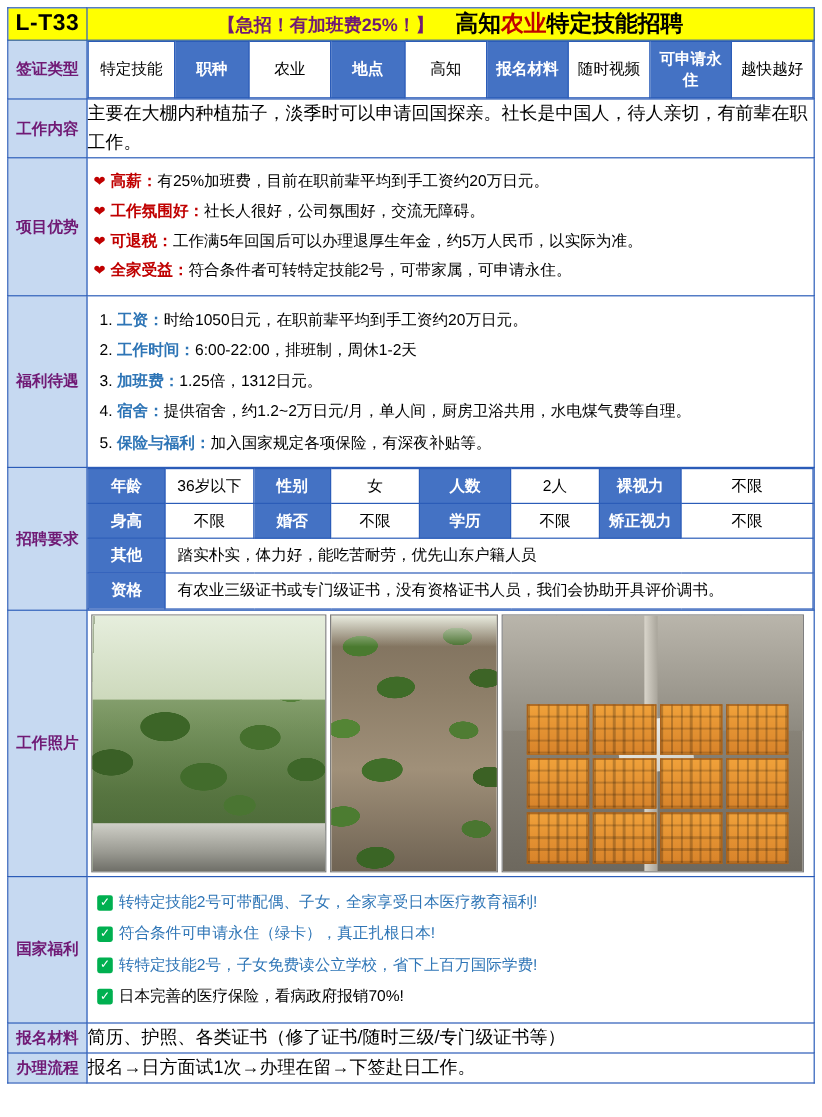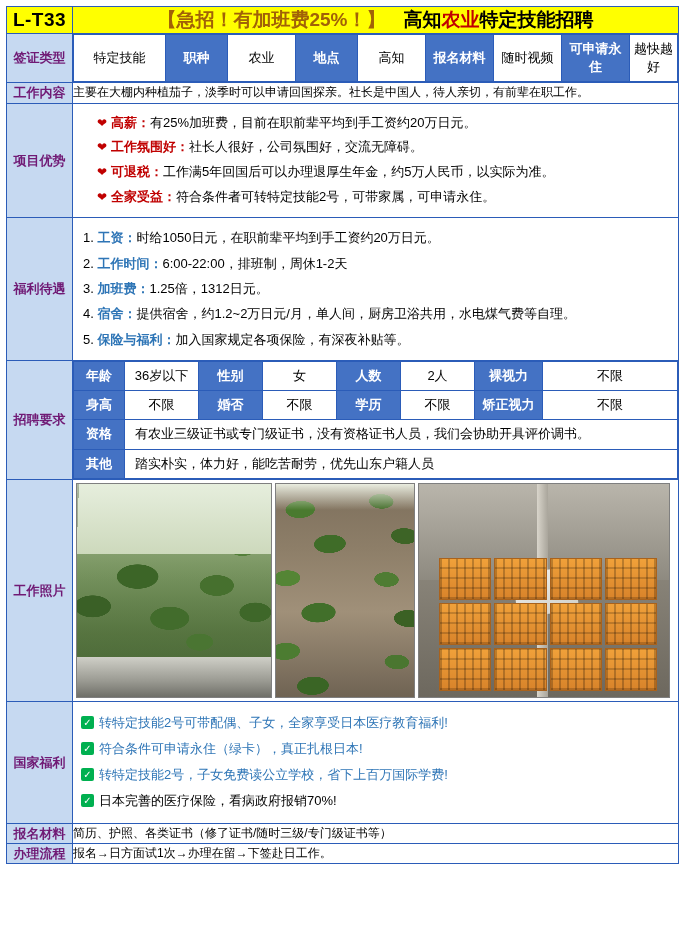--- a/index.html
+++ b/index.html
@@ -47,23 +47,23 @@
     letter-spacing: .5px;
     padding: 10px 0;
   }
   .hdr-main {
     background: #ffff00;
     text-align: center;
     padding: 7px 4px;
     white-space: nowrap;
   }
   .hdr-urgent {
-    color: #a16207;
+    color: #701a75;
     font-weight: bold;
-    font-size: 19px;
+    font-size: 15px;
   }
   .hdr-title {
     color: #000;
     font-weight: bold;
     font-size: 19px;
     margin-left: 18px;
   }
   .hdr-title .hl { color: #c00000; }
   
   table.inner {
@@ -80,28 +80,28 @@
   }
   td.k {
     background: #4472c4;
     color: #fff;
     font-weight: bold;
   }
   td.v { background: #fff; color: #000; }
   .visa-tbl td { height: 28px; }
   
   .text-cell {
-    font-size: 12px;
+    font-size: 15px;
     color: #000;
     padding: 7px 8px;
     line-height: 1.6;
   }
   
   .adv {
-    padding: 7px 8px 8px 24px;
+    padding: 7px 8px 8px 5px;
     font-size: 13px;
     line-height: 1.9;
   }
   .adv .line { white-space: nowrap; }
   .heart { color: #c00000; font-size: 12px; margin-right: 4px; }
   .adv .t { color: #c00000; font-weight: bold; }
   .adv .d { color: #000; }
   
   .ben {
     padding: 7px 8px 8px 10px;
@@ -263,21 +263,21 @@
       <span class="hdr-urgent">【急招！有加班费25%！】</span><span class="hdr-title"><span>高知</span><span class="hl">农业</span><span>特定技能招聘</span></span>
     </td>
   </tr>
 
   <tr>
     <td class="label-cell">签证类型</td>
     <td>
       <table class="inner visa-tbl">
         <tbody>
                 <tr>
-          <td class="v" style="width:92px">特定技能</td>
+          <td class="v" style="width:72px">特定技能</td>
           <td class="k" style="width:62px">职种</td>
           <td class="v" style="width:68px">农业</td>
           <td class="k" style="width:62px">地点</td>
           <td class="v" style="width:68px">高知</td>
           <td class="k" style="width:68px">报名材料</td>
           <td class="v" style="width:68px">随时视频</td>
           <td class="k" style="width:68px">可申请永住</td>
           <td class="v">越快越好</td>
         </tr>
               </tbody>
@@ -322,46 +322,46 @@
       </div>
     </td>
   </tr>
 
   <tr>
     <td class="label-cell">招聘要求</td>
     <td>
       <table class="inner req-tbl">
         <tbody>
         <tr>
-          <td class="k" style="width:51px">年龄</td>
+          <td class="k" style="width:64px">年龄</td>
           <td class="v" style="width:74px">36岁以下</td>
           <td class="k" style="width:64px">性别</td>
           <td class="v" style="width:74px">女</td>
-          <td class="k" style="width:64px">人数</td>
+          <td class="k" style="width:76px">人数</td>
           <td class="v" style="width:74px">2人</td>
           <td class="k" style="width:68px">裸视力</td>
           <td class="v">不限</td>
         </tr>
         <tr>
           <td class="k">身高</td>
           <td class="v">不限</td>
           <td class="k">婚否</td>
           <td class="v">不限</td>
           <td class="k">学历</td>
           <td class="v">不限</td>
           <td class="k">矫正视力</td>
           <td class="v">不限</td>
         </tr>
         <tr>
+          <td class="k">其他</td>
+          <td class="v wide" colspan="7">踏实朴实，体力好，能吃苦耐劳，优先山东户籍人员</td>
+        </tr>
+        <tr>
           <td class="k">资格</td>
           <td class="v wide" colspan="7">有农业三级证书或专门级证书，没有资格证书人员，我们会协助开具评价调书。</td>
-        </tr>
-        <tr>
-          <td class="k">其他</td>
-          <td class="v wide" colspan="7">踏实朴实，体力好，能吃苦耐劳，优先山东户籍人员</td>
         </tr>
         </tbody>
       </table>
     </td>
   </tr>
 
   <tr>
     <td class="label-cell">工作照片</td>
     <td>
       <div class="photos">

